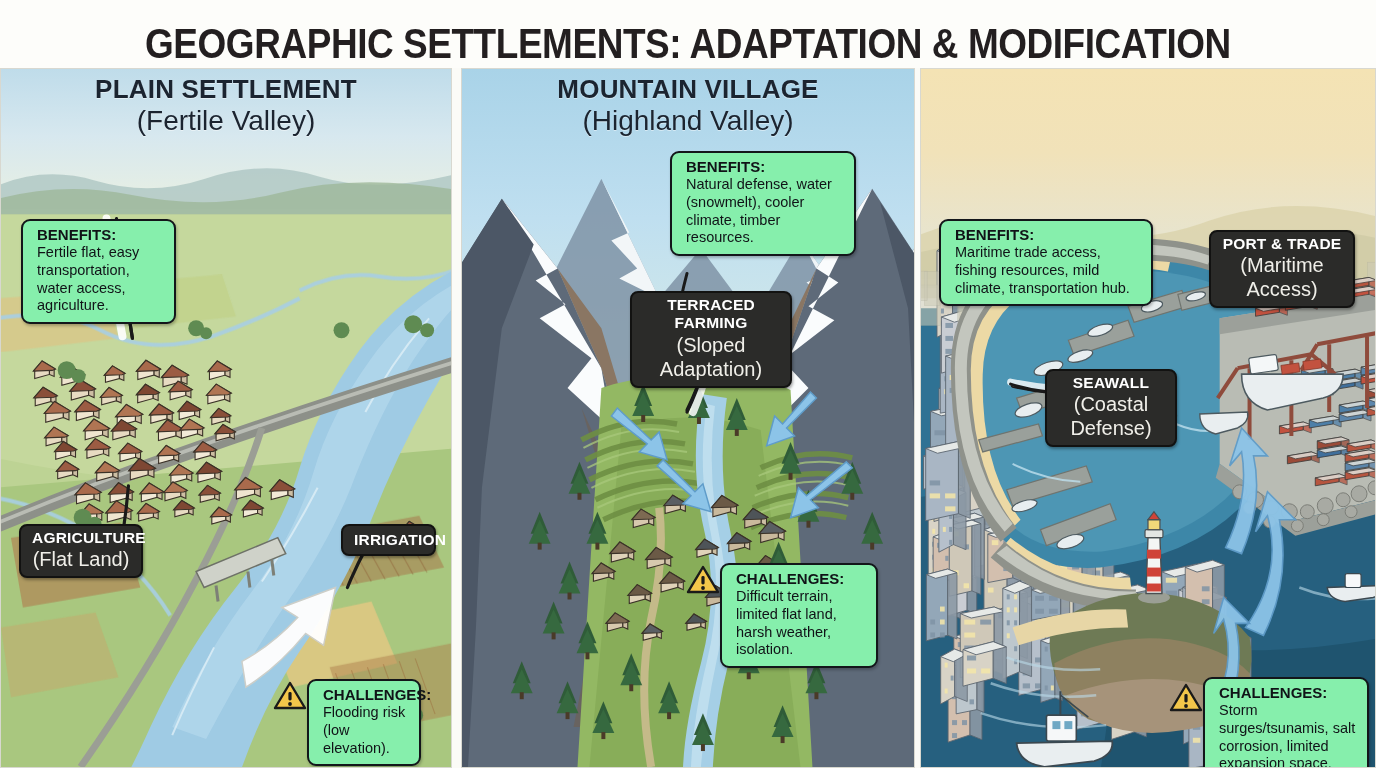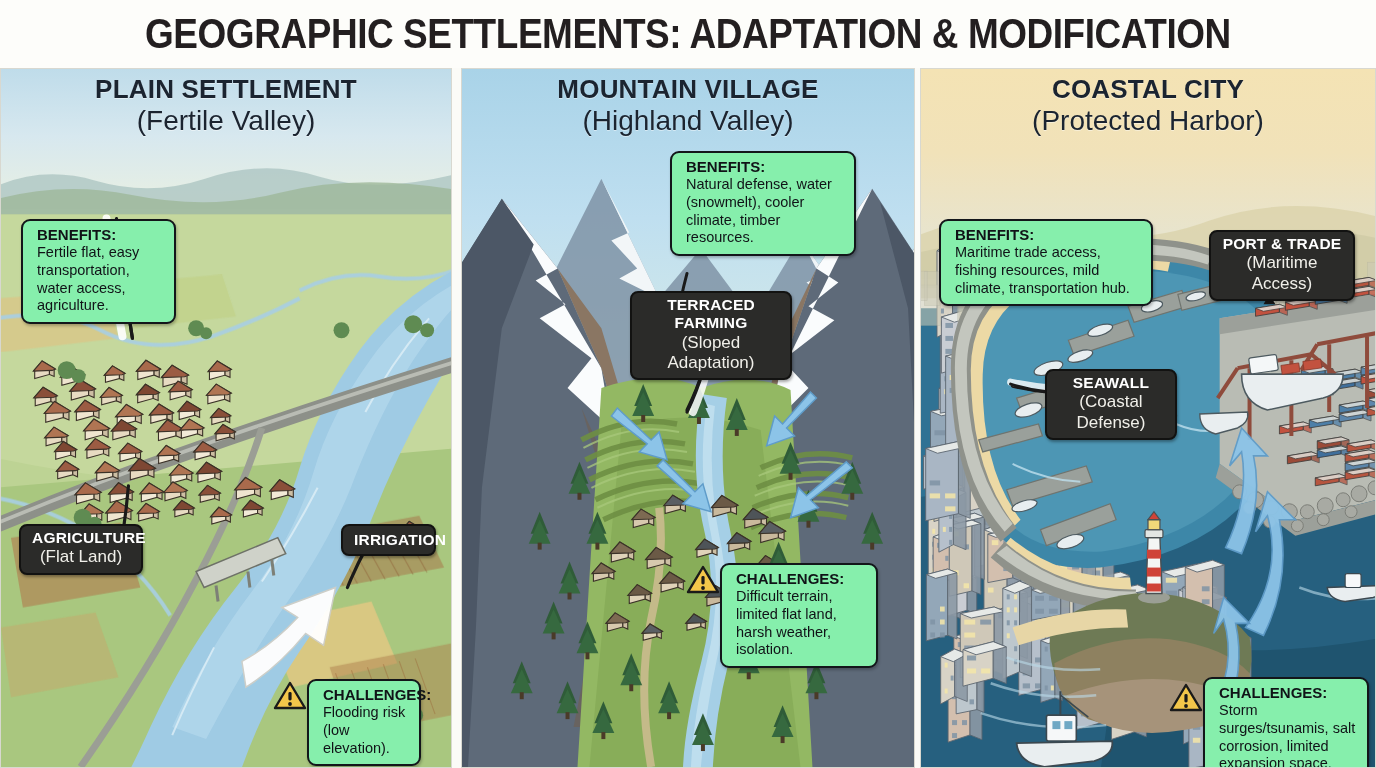--- a/index.html
+++ b/index.html
@@ -8,21 +8,21 @@
     width: 1376px; height: 768px;
     background: #ffffff;
     font-family: "Liberation Sans", sans-serif;
     overflow: hidden;
   }
   .page { position: relative; width: 1376px; height: 768px; background: #fbfbf7; }
 
   
   .title-bar {
     position: absolute; left: 0; top: 0; width: 1376px; height: 68px;
-    display: flex; align-items: center; justify-content: center;
+    display: flex; align-items: flex-end; justify-content: center;
     background: #fdfdfa;
   }
   .title-text {
     font-family: "Liberation Sans", sans-serif;
     font-weight: bold;
     font-size: 42px;
     letter-spacing: -0.5px;
     color: #231f20;
     transform: scaleX(0.88);
     transform-origin: center;
@@ -70,21 +70,21 @@
   .tag-box {
     position: absolute; z-index: 55;
     background: #2b2b29;
     border: 2px solid #121211;
     border-radius: 8px;
     padding: 3px 11px 5px 11px;
     text-align: center;
     box-shadow: 1px 2px 3px rgba(0,0,0,.35);
   }
   .tag-box .tg-title { font-size: 15.5px; font-weight: bold; color: #ffffff; line-height: 1.18; letter-spacing: .2px;}
-  .tag-box .tg-sub   { font-size: 17px; color: #f0efe9; line-height: 1.2; }
+  .tag-box .tg-sub   { font-size: 20px; color: #f0efe9; line-height: 1.2; }
 
   .warn-tri { position: absolute; z-index: 56; width: 34px; height: 30px; }
 
   .callout-svg { position: absolute; inset: 0; width: 100%; height: 100%; z-index: 45; pointer-events: none; }
 
   
   .p1-sky {
     position: absolute; left: 0; top: 0; width: 100%; height: 140px;
     background: linear-gradient(#bfdcea 0%, #d7e8ef 48%, #e9f0e2 100%);
   }
@@ -1524,24 +1524,20 @@
         </svg>
 
         <svg class="callout-svg" viewBox="0 0 456 700" preserveAspectRatio="none">
           <path d="M338 168 Q348 200 350 230" stroke="#1a1a1a" stroke-width="3.2" fill="none" stroke-linecap="round"></path>
           <path d="M350 226 L344 236 L356 236 Z" fill="#1a1a1a"></path>
           <path d="M128 324 Q108 322 92 318" stroke="#1a1a1a" stroke-width="3.2" fill="none" stroke-linecap="round"></path>
           <path d="M130 320 Q110 318 90 314" stroke="#ffffff" stroke-width="7" fill="none" opacity=".8" stroke-linecap="round"></path>
           <path d="M128 324 Q108 322 90 316" stroke="#1a1a1a" stroke-width="3" fill="none" stroke-linecap="round"></path>
         </svg>
 
-        <div class="panel-head">
-          <div class="h1">COASTAL CITY</div>
-          <div class="h2">(Protected Harbor)</div>
-        </div>
 
         <div class="info-box" style="left:18px; top:150px; width:214px;">
           <div class="ib-title">BENEFITS:</div>
           <div class="ib-body">Maritime trade access, fishing resources, mild climate, transportation hub.</div>
         </div>
 
         <div class="tag-box" style="left:288px; top:120px; width:146px;margin-top:41px;">
           <div class="tg-title">PORT &amp; TRADE</div>
           <div class="tg-sub">(Maritime Access)</div>
         </div>

